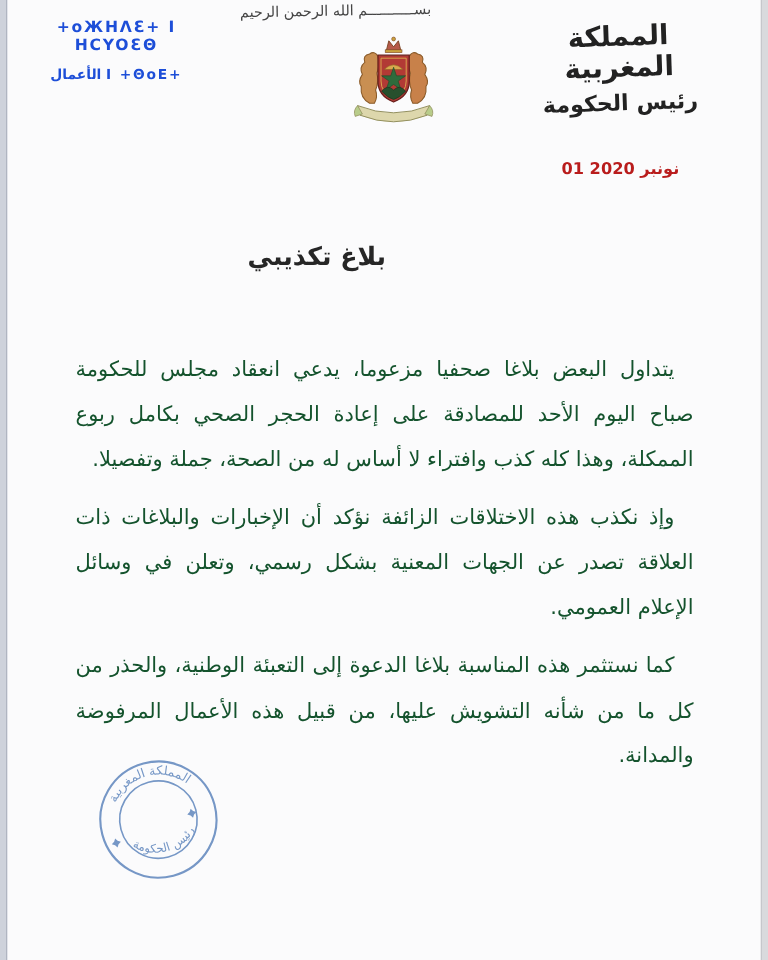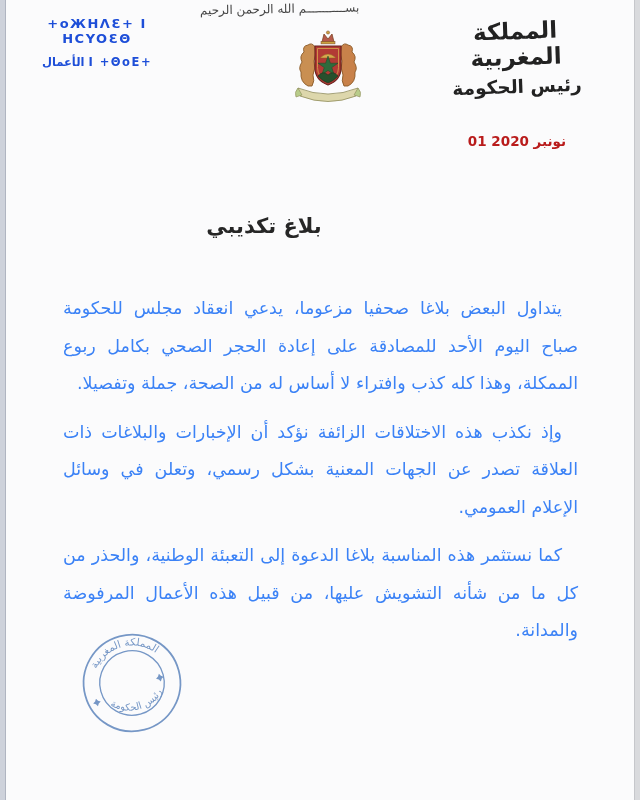--- a/index.html
+++ b/index.html
@@ -41,28 +41,28 @@
   }
   .royal-cal .k { font-size:23px; font-weight:bold; }
   .royal-cal .p { font-size:18.5px; font-weight:bold; margin-top:6px; }
   .doc-date {
     position:absolute; right:58px; top:133px; width:130px;
     direction:ltr; text-align:center;
     font-size:13.5px; font-weight:600; color:#b91c1c;
   }
   
   .doc-title {
-    position:absolute; left:0; top:214px; width:528px;
+    position:absolute; left:0; top:202px; width:528px;
     text-align:center; direction:rtl;
     font-size:21px; font-weight:bold; color:#262626;
   }
   .doc-body {
     position:absolute; left:63px; top:290px; width:515px;
     direction:rtl; text-align:justify;
-    font-size:17.5px; line-height:37.5px; color:#3b82f6;
+    font-size:17.5px; line-height:37.5px; color:#14532d;
   }
   .doc-body p { text-indent:16px; margin-bottom:11px; }
   
   .stamp {
     position:absolute; left:80px; top:631px; width:104px; height:104px;
     transform:rotate(-15deg); opacity:.85;
   }
 </style>
 </head>
 <body>

